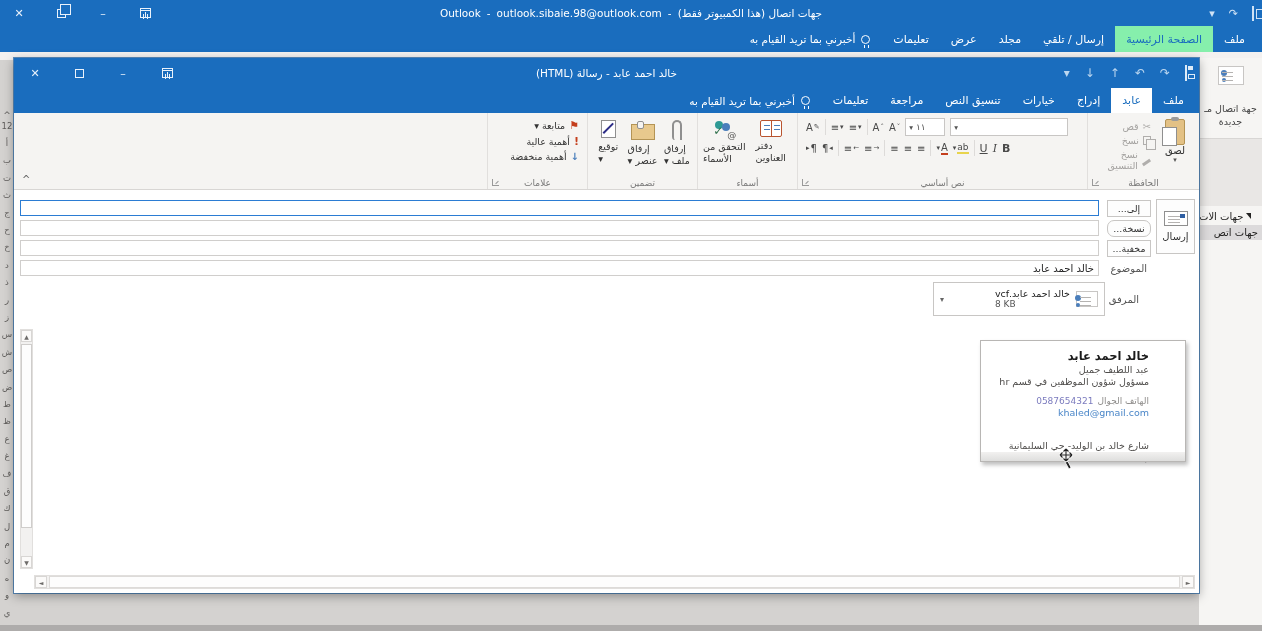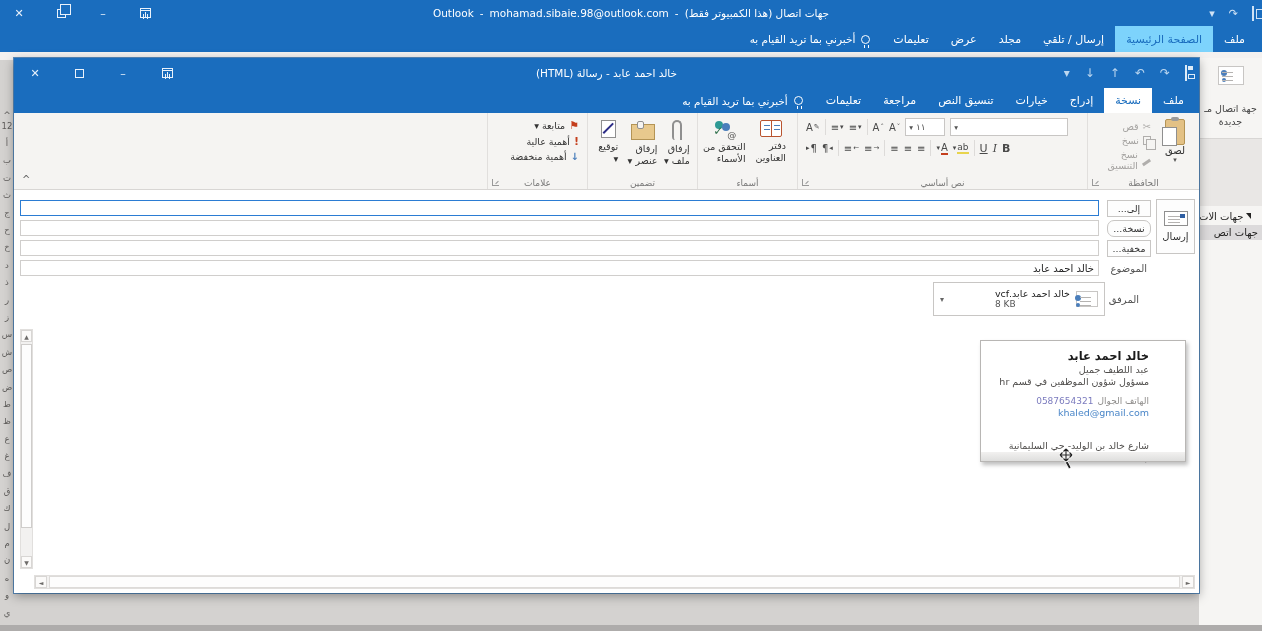--- a/index.html
+++ b/index.html
@@ -16,21 +16,21 @@
   .ic-window::before { content:""; position:absolute; left:0; top:1px; width:100%; height:1px; background:#eaf2fb; }
   .ic-window::after { content:""; position:absolute; left:4px; top:3px; width:1px; height:5px; background:#eaf2fb; box-shadow:-2px 2px 0 0 #eaf2fb, 2px 2px 0 0 #eaf2fb; }
   .main-title { position:absolute; left:0; right:0; top:0; height:26px; display:flex; align-items:center; justify-content:center; gap:6px; font-size:10.5px; color:#fff; }
   .qat-right { position:absolute; right:8px; top:0; height:26px; display:flex; align-items:center; gap:14px; color:#cfe2f5; font-size:11px; }
   .ic-sendrecv { width:10px; height:8px; border:1px solid #cfe2f5; position:relative; }
   .ic-sendrecv::before { content:""; position:absolute; left:3px; top:2px; width:10px; height:8px; border:1px solid #cfe2f5; background:#1a6dbe; }
 
   
   .main-tabs { position:absolute; left:0; top:26px; width:1262px; height:26px; background:#1a6dbe; direction:rtl; display:flex; align-items:stretch; padding-right:6px; }
   .mtab { color:#fff; font-size:11px; display:flex; align-items:center; padding:0 11px; cursor:default; }
-  .mtab.active { background:#7dd3fc; color:#1a6dbe; }
+  .mtab.active { background:#86efac; color:#1a6dbe; }
   .tellme { display:flex; align-items:center; gap:6px; color:#fff; font-size:10.5px; padding:0 12px; }
   .bulb { width:9px; height:9px; border:1px solid #fff; border-radius:50%; position:relative; }
   .bulb::after { content:""; position:absolute; left:2px; top:9px; width:3px; height:3px; border-left:1px solid #fff; border-right:1px solid #fff; }
   .ribbon-sliver { position:absolute; left:0; top:52px; width:1262px; height:8px; background:#f3f1f0; }
 
   
   .alpha-strip { position:absolute; left:0; top:110px; width:14px; bottom:6px; display:flex; flex-direction:column; align-items:center; color:#5f5d5b; font-size:8.5px; }
   .alpha-strip span { height:17.4px; display:block; }
   .alpha-caret { color:#5f5d5b; font-size:9px; height:16px; }
   .nav-pane { position:absolute; left:1199px; top:58px; width:63px; bottom:6px; background:#f6f5f3; overflow:hidden; }
@@ -90,21 +90,21 @@
   .combo { height:18px; background:#fff; border:1px solid #c8c6c4; display:flex; align-items:center; gap:3px; padding:0 3px; font-size:9px; color:#555; }
   .vsep { width:1px; height:16px; background:#dddbd9; }
   .bt-b { font-weight:bold; font-size:11px; }
   .bt-i { font-style:italic; font-family:"DejaVu Serif","Liberation Serif",serif; font-size:11px; }
   .bt-u { text-decoration:underline; font-size:11px; }
 
   
   .g-names { width:100px; display:flex; gap:2px; }
   .g-incl { width:110px; display:flex; gap:2px; }
   .bigbtn { flex:1; display:flex; flex-direction:column; align-items:center; gap:3px; padding-top:4px; }
-  .bigbtn .lbl { font-size:9.5px; color:#333; text-align:right; line-height:1.25; white-space:pre-line; direction:rtl; }
+  .bigbtn .lbl { font-size:9.5px; color:#333; text-align:left; line-height:1.25; white-space:pre-line; direction:rtl; }
   .ic-book { width:22px; height:17px; border:1px solid #b9542f; background:#fff; position:relative; border-radius:2px; }
   .ic-book::before { content:""; position:absolute; left:10px; top:0; width:1px; height:100%; background:#b9542f; }
   .ic-book::after { content:""; position:absolute; left:3px; top:4px; width:6px; height:1px; background:#4a7ebb; box-shadow:0 4px 0 0 #4a7ebb, 10px 0 0 0 #4a7ebb, 10px 4px 0 0 #4a7ebb; }
   .ic-check { position:relative; width:24px; height:18px; }
   .ic-check .p1 { position:absolute; left:3px; top:1px; width:8px; height:8px; border-radius:50%; background:#2e9a95; }
   .ic-check .p2 { position:absolute; left:10px; top:3px; width:8px; height:8px; border-radius:50%; background:#4a7ebb; }
   .ic-check .ck { position:absolute; left:1px; top:4px; color:#2c6e49; font-size:12px; font-weight:bold; }
   .ic-check .at { position:absolute; right:0; bottom:-2px; font-size:9px; color:#555; }
   .ic-clip2 { width:10px; height:20px; border:2px solid #8f8f8f; border-top-left-radius:6px; border-top-right-radius:6px; border-bottom-left-radius:4px; border-bottom:none; }
   .ic-env { width:24px; height:16px; background:#e8c98d; border:1px solid #b49455; position:relative; }
@@ -171,21 +171,21 @@
         <span class="ic-restore"></span>
       </span>
     <span class="wc">–</span>
     <span class="wc">
         <span class="ic-window"></span>
       </span>
   </div>
   <div class="main-title">
     <span>Outlook</span>
     <span>-</span>
-    <span>mohamad.sibaie.98@outlook.com</span>
+    <span>outlook.sibaie.98@outlook.com</span>
     <span>-</span>
     <span dir="rtl">جهات اتصال (هذا الكمبيوتر فقط)</span>
   </div>
   <div class="qat-right">
     <span>▾</span>
     <span>↷</span>
     <span><span class="ic-sendrecv"></span></span>
   </div>
 </div>
 
@@ -275,21 +275,21 @@
       <span>↓</span>
       <span>↑</span>
       <span>↶</span>
       <span>↷</span>
       <span><span class="ic-save"></span></span>
     </div>
   </div>
 
   <div class="c-tabs">
     <div class="ctab">ملف</div>
-    <div class="ctab active">نسخة</div>
+    <div class="ctab active">عابد</div>
     <div class="ctab">إدراج</div>
     <div class="ctab">خيارات</div>
     <div class="ctab">تنسيق النص</div>
     <div class="ctab">مراجعة</div>
     <div class="ctab">تعليمات</div>
     <div class="tellme">
       <span class="bulb"></span>
       <span>أخبرني بما تريد القيام به</span>
     </div>
   </div>

